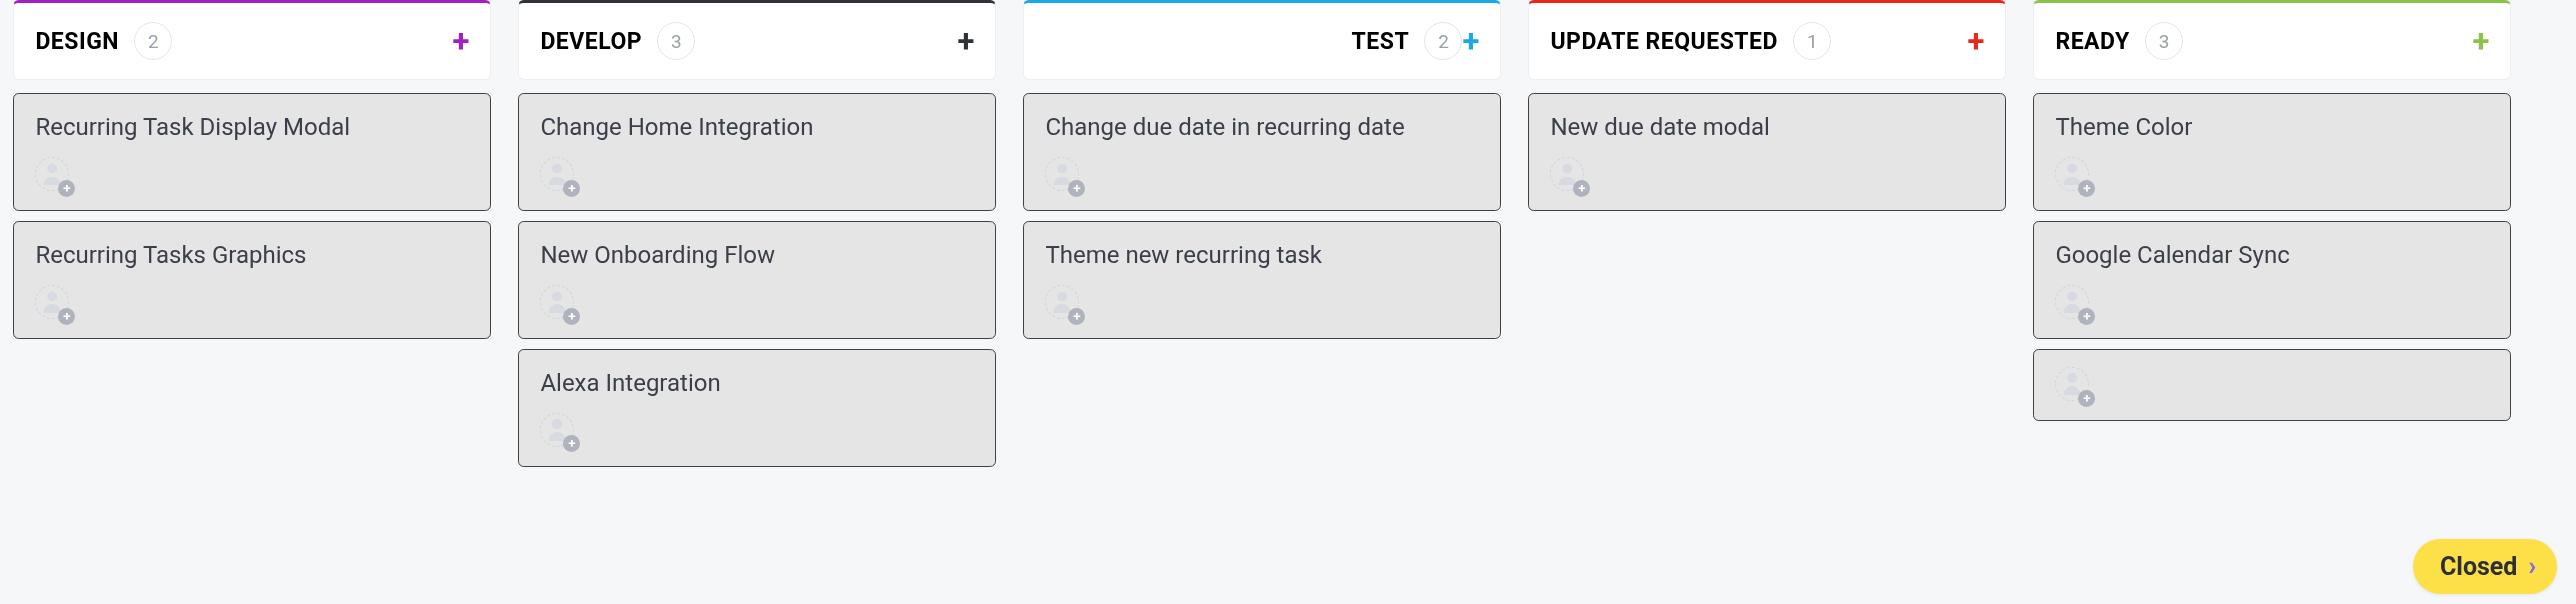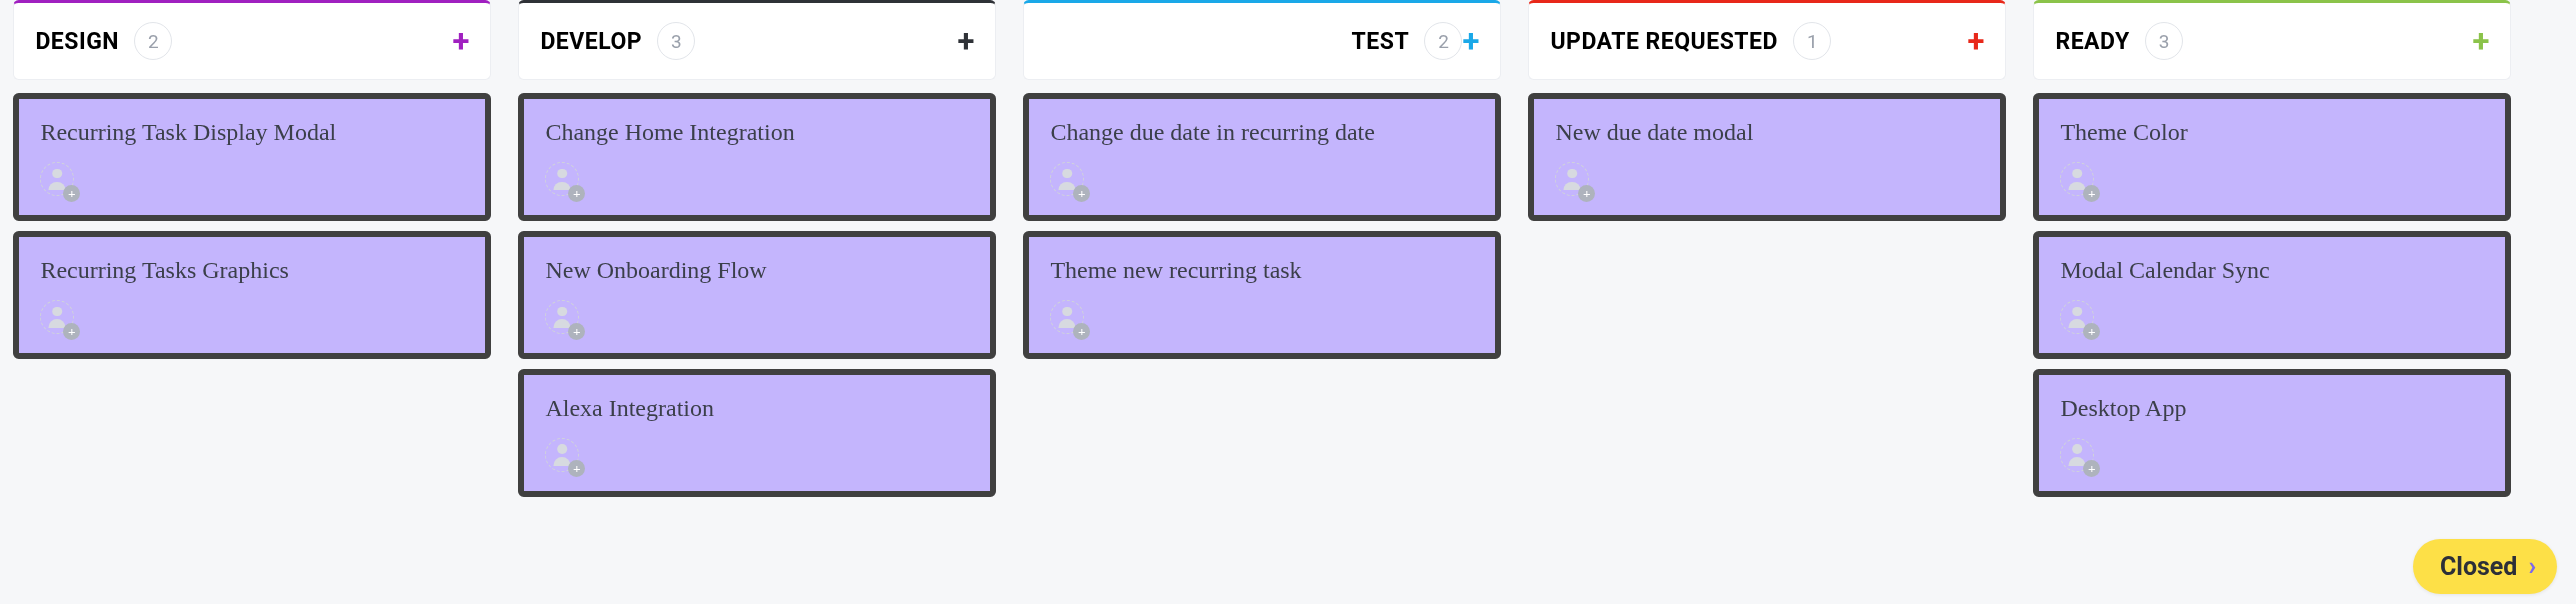--- a/index.html
+++ b/index.html
@@ -64,28 +64,27 @@
     line-height: 1;
     cursor: pointer;
     user-select: none;
   }
   .cards {
     display: flex;
     flex-direction: column;
     gap: 9.6px;
   }
   .card {
-    background: #c4b5fd;
-    border: 6px solid #404040;
+    background: #e5e5e5;
+    border: 1px solid #404040;
     border-radius: 5.7px;
     padding: 17px 21px 15.3px 21px;
     display: flex;
     flex-direction: column;
     gap: 13.4px;
-    font-family: Liberation Serif, serif;
   }
   .card-title {
     font-size: 24px;
     font-weight: 400;
     color: #3b3f4a;
     line-height: 1.35;
   }
   .assignee-chip {
     width: 38px;
     height: 38px;
@@ -275,28 +274,27 @@
       </div>
       <div class="cards">
         <div class="card">
           <div class="card-title">Theme Color</div>
           <div class="assignee-chip">
             <div class="assignee-circle"></div>
             <div class="assignee-plus">+</div>
           </div>
         </div>
         <div class="card">
-          <div class="card-title">Modal Calendar Sync</div>
-          <div class="assignee-chip">
-            <div class="assignee-circle"></div>
-            <div class="assignee-plus">+</div>
-          </div>
-        </div>
-        <div class="card">
-          <div class="card-title">Desktop App</div>
+          <div class="card-title">Google Calendar Sync</div>
+          <div class="assignee-chip">
+            <div class="assignee-circle"></div>
+            <div class="assignee-plus">+</div>
+          </div>
+        </div>
+        <div class="card">
           <div class="assignee-chip">
             <div class="assignee-circle"></div>
             <div class="assignee-plus">+</div>
           </div>
         </div>
       </div>
     </div>
   </div>
 
 <div class="closed-pill">

